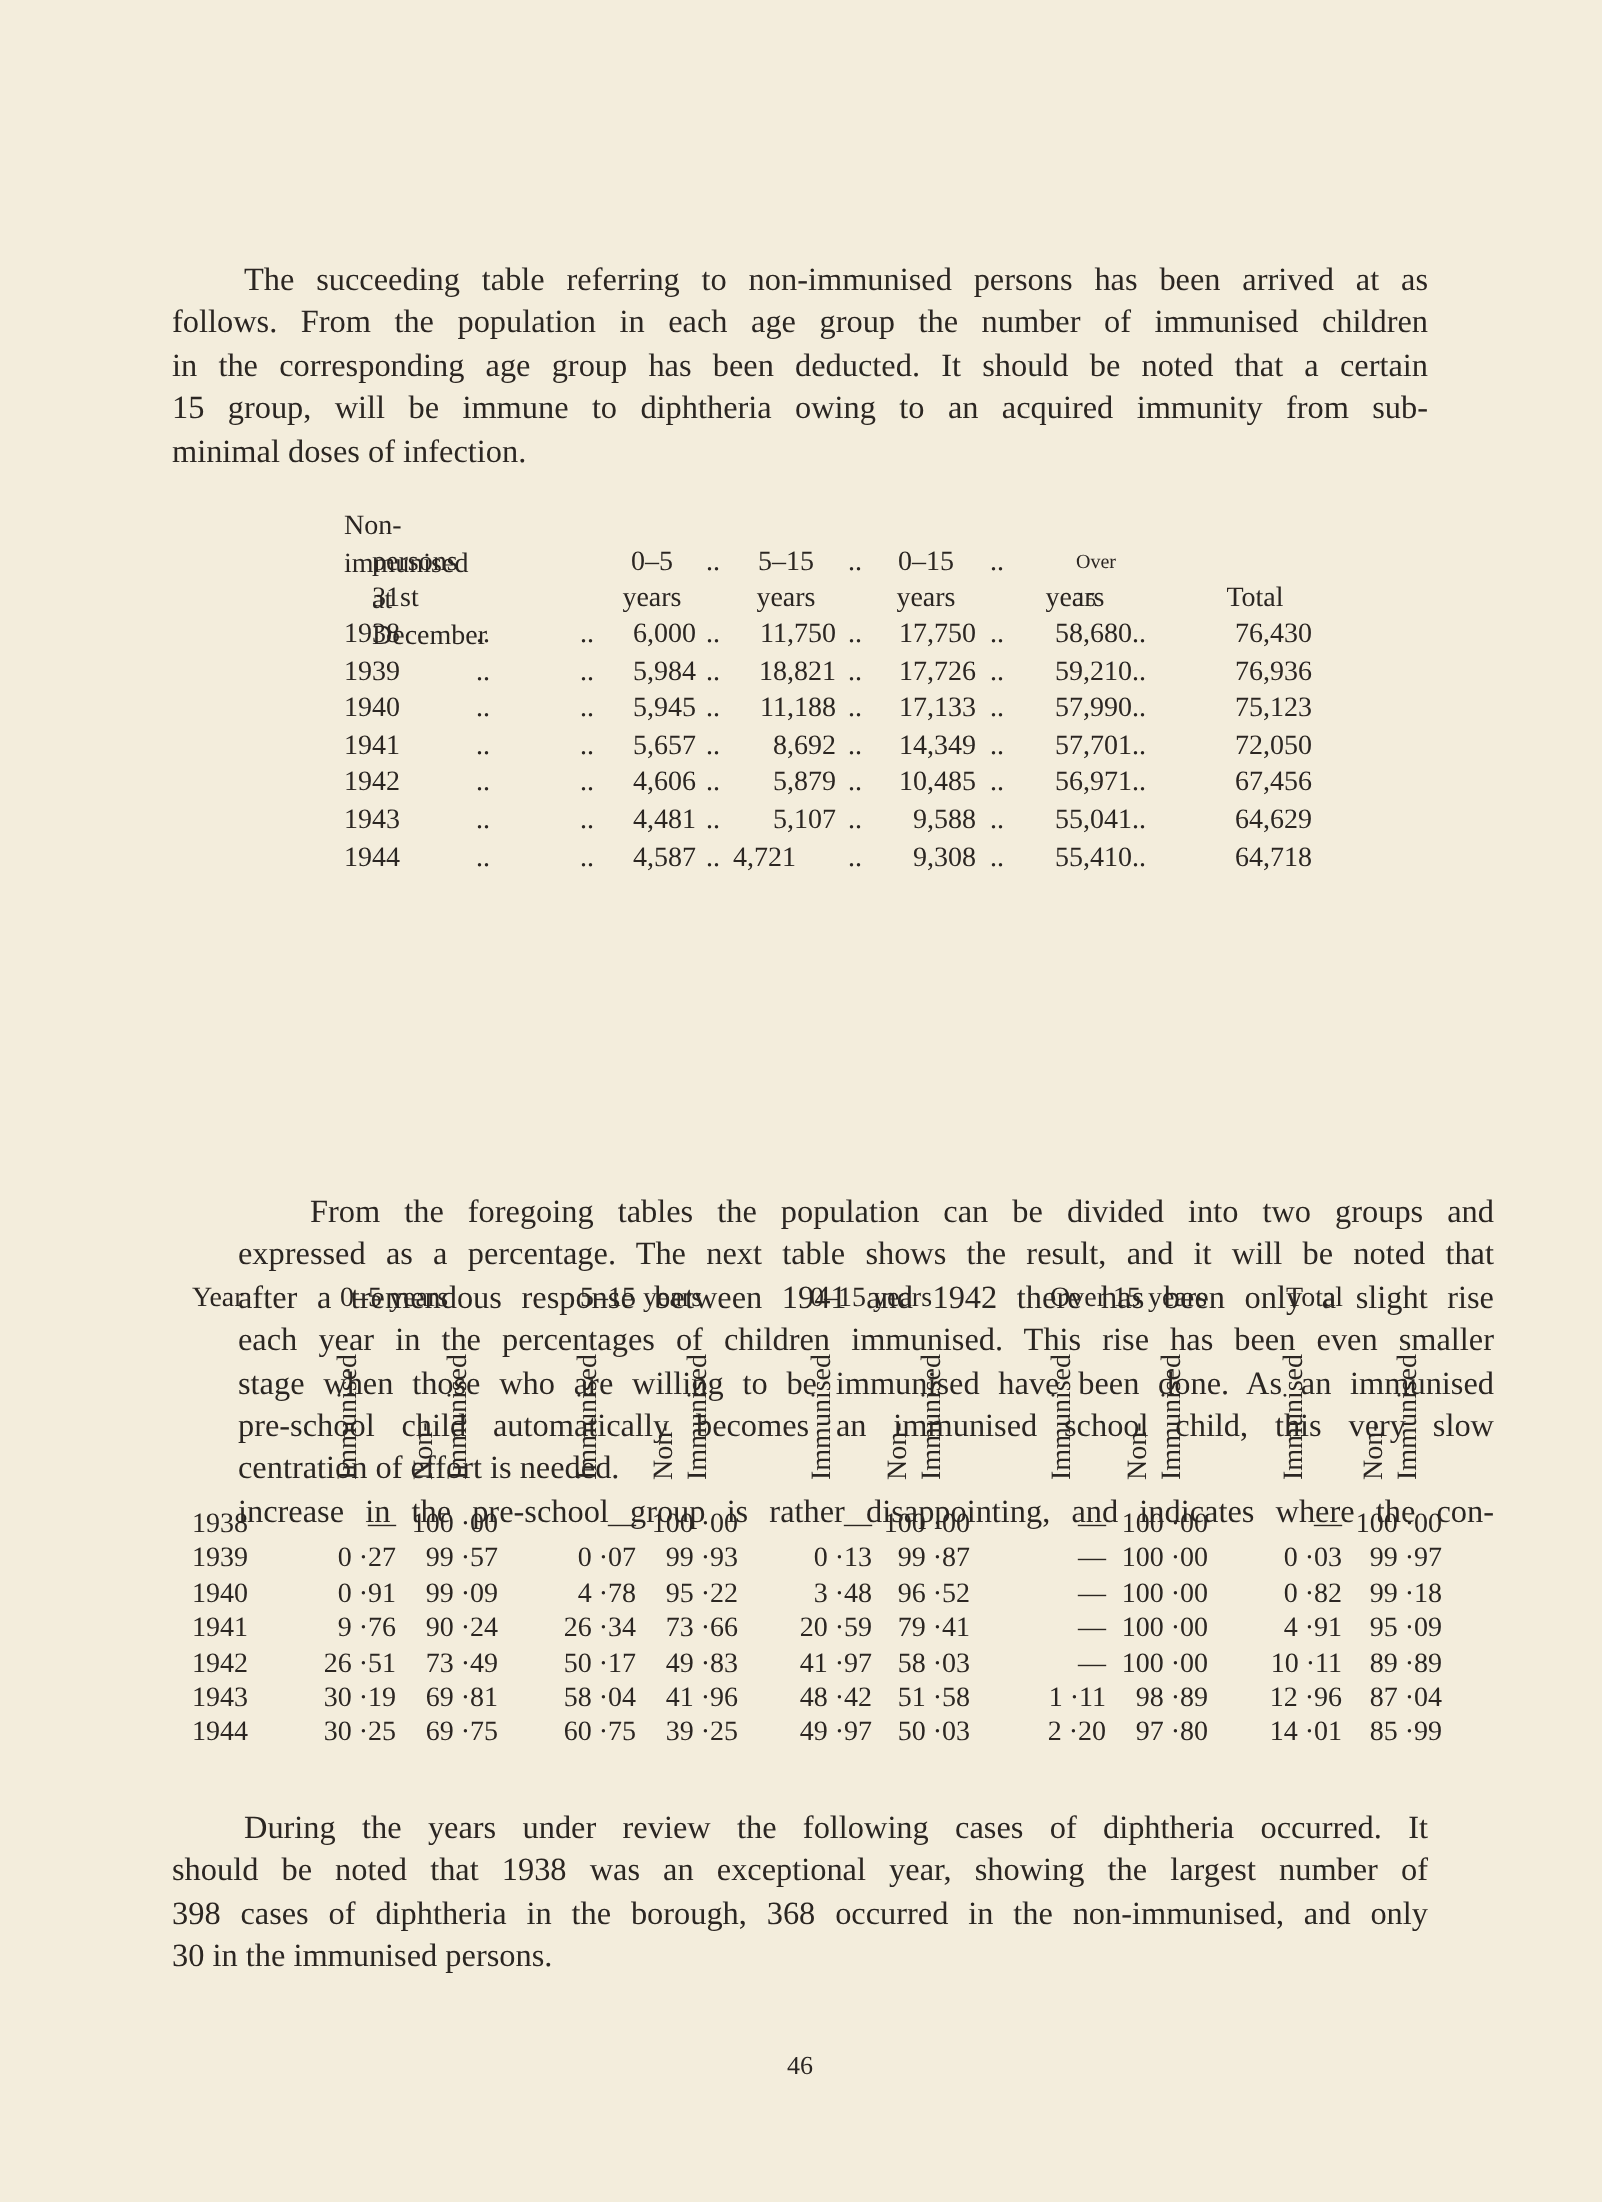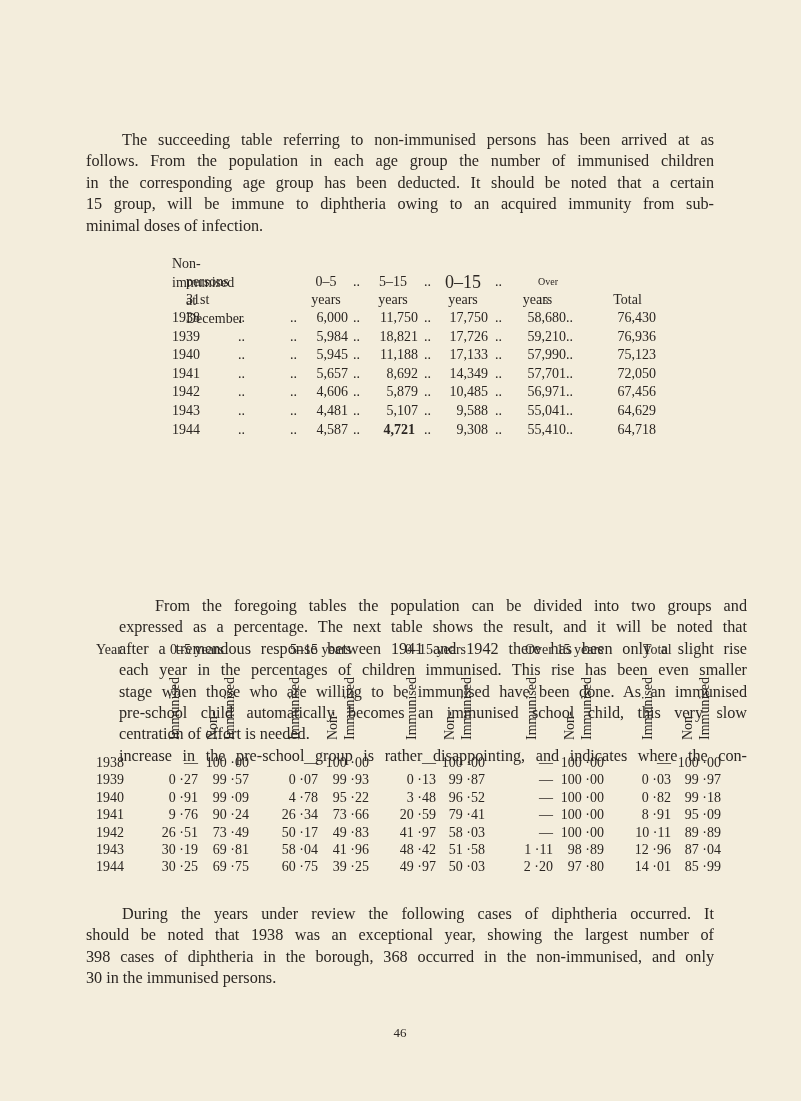--- a/index.html
+++ b/index.html
@@ -60,21 +60,21 @@
     <div class="abs" style="position:absolute;left:172px;top:255px;font-size:14px;">Non-immunised</div>
     <div class="abs" style="position:absolute;left:186px;top:273px;font-size:14px;">persons at</div>
     <div class="abs" style="position:absolute;left:186px;top:291px;font-size:14px;">31st December</div>
 
     <div style="position:absolute;left:306px;top:273px;font-size:14px;width:40px;text-align:center;">0–5</div>
     <div style="position:absolute;left:304px;top:291px;font-size:14px;width:44px;text-align:center;">years</div>
     <div style="position:absolute;left:353px;top:273px;font-size:14px;">..</div>
     <div style="position:absolute;left:368px;top:273px;font-size:14px;width:50px;text-align:center;">5–15</div>
     <div style="position:absolute;left:368px;top:291px;font-size:14px;width:50px;text-align:center;">years</div>
     <div style="position:absolute;left:424px;top:273px;font-size:14px;">..</div>
-    <div style="position:absolute;left:438px;top:273px;font-size:18px;width:50px;text-align:center;">0–15</div>
+    <div style="position:absolute;left:438px;top:273px;font-size:14px;width:50px;text-align:center;">0–15</div>
     <div style="position:absolute;left:438px;top:291px;font-size:14px;width:50px;text-align:center;">years</div>
     <div style="position:absolute;left:495px;top:273px;font-size:14px;">..</div>
     <div style="position:absolute;left:538px;top:273px;font-size:10px;">Over 15</div>
     <div style="position:absolute;left:510px;top:291px;font-size:14px;width:55px;text-align:center;">years</div>
     <div style="position:absolute;left:600px;top:291px;font-size:14px;width:55px;text-align:center;">Total</div>
 
     <div id="t1-rows">
         <div style="position: absolute; left: 0px; top: 309px; font-size: 14px;">
           <div style="position:absolute;left:172px;top:0;">1938</div>
           <div style="position:absolute;left:238px;top:0;">..</div>
@@ -161,21 +161,21 @@
         </div>
         <div style="position: absolute; left: 0px; top: 420.6px; font-size: 14px;">
           <div style="position:absolute;left:172px;top:0;">1944</div>
           <div style="position:absolute;left:238px;top:0;">..</div>
           <div style="position:absolute;left:290px;top:0;">..</div>
           <div style="position:absolute;left:353px;top:0;">..</div>
           <div style="position:absolute;left:424px;top:0;">..</div>
           <div style="position:absolute;left:495px;top:0;">..</div>
           <div style="position:absolute;left:566px;top:0;">..</div>
           <div class="r" style="position:absolute;left:300px;width:48px;top:0;">4,587</div>
-          <div class="r" style="position:absolute;left:365px;width:50px;top:0;font-weight:bold;">4,721</div>
+          <div class="r" style="position:absolute;left:348px;width:50px;top:0;">4,721</div>
           <div class="r" style="position:absolute;left:438px;width:50px;top:0;">9,308</div>
           <div class="r" style="position:absolute;left:508px;width:58px;top:0;">55,410</div>
           <div class="r" style="position:absolute;left:600px;width:56px;top:0;">64,718</div>
         </div>
       </div>
   </div>
 
   <div class="para" style="top:596px;margin-left:33px;">
     <span class="line indent">From the foregoing tables the population can be divided into two groups and</span>
     <span class="line">expressed as a percentage. The next table shows the result, and it will be noted that</span>
@@ -254,21 +254,21 @@
         <div style="position: absolute; left: 0px; top: 807.2px; font-size: 14px;">
           <div style="position:absolute;left:96px;top:0;">1941</div>
           <div class="r" style="position:absolute;left:138px;width:60px;top:0;white-space:nowrap;">9 ·76</div>
           <div class="r" style="position:absolute;left:189px;width:60px;top:0;white-space:nowrap;">90 ·24</div>
           <div class="r" style="position:absolute;left:258px;width:60px;top:0;white-space:nowrap;">26 ·34</div>
           <div class="r" style="position:absolute;left:309px;width:60px;top:0;white-space:nowrap;">73 ·66</div>
           <div class="r" style="position:absolute;left:376px;width:60px;top:0;white-space:nowrap;">20 ·59</div>
           <div class="r" style="position:absolute;left:425px;width:60px;top:0;white-space:nowrap;">79 ·41</div>
           <div class="r" style="position:absolute;left:493px;width:60px;top:0;white-space:nowrap;">—</div>
           <div class="r" style="position:absolute;left:544px;width:60px;top:0;white-space:nowrap;">100 ·00</div>
-          <div class="r" style="position:absolute;left:611px;width:60px;top:0;white-space:nowrap;">8 ·91</div>
+          <div class="r" style="position:absolute;left:611px;width:60px;top:0;white-space:nowrap;">4 ·91</div>
           <div class="r" style="position:absolute;left:661px;width:60px;top:0;white-space:nowrap;">95 ·09</div>
         </div>
         <div style="position: absolute; left: 0px; top: 824.6px; font-size: 14px;">
           <div style="position:absolute;left:96px;top:0;">1942</div>
           <div class="r" style="position:absolute;left:138px;width:60px;top:0;white-space:nowrap;">26 ·51</div>
           <div class="r" style="position:absolute;left:189px;width:60px;top:0;white-space:nowrap;">73 ·49</div>
           <div class="r" style="position:absolute;left:258px;width:60px;top:0;white-space:nowrap;">50 ·17</div>
           <div class="r" style="position:absolute;left:309px;width:60px;top:0;white-space:nowrap;">49 ·83</div>
           <div class="r" style="position:absolute;left:376px;width:60px;top:0;white-space:nowrap;">41 ·97</div>
           <div class="r" style="position:absolute;left:425px;width:60px;top:0;white-space:nowrap;">58 ·03</div>

